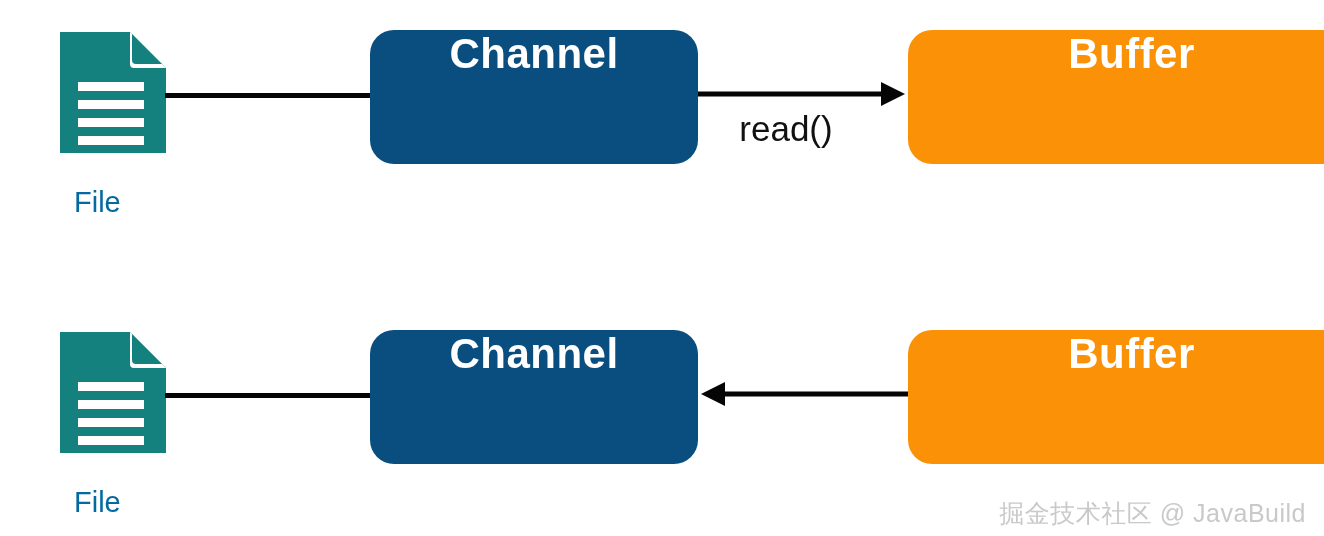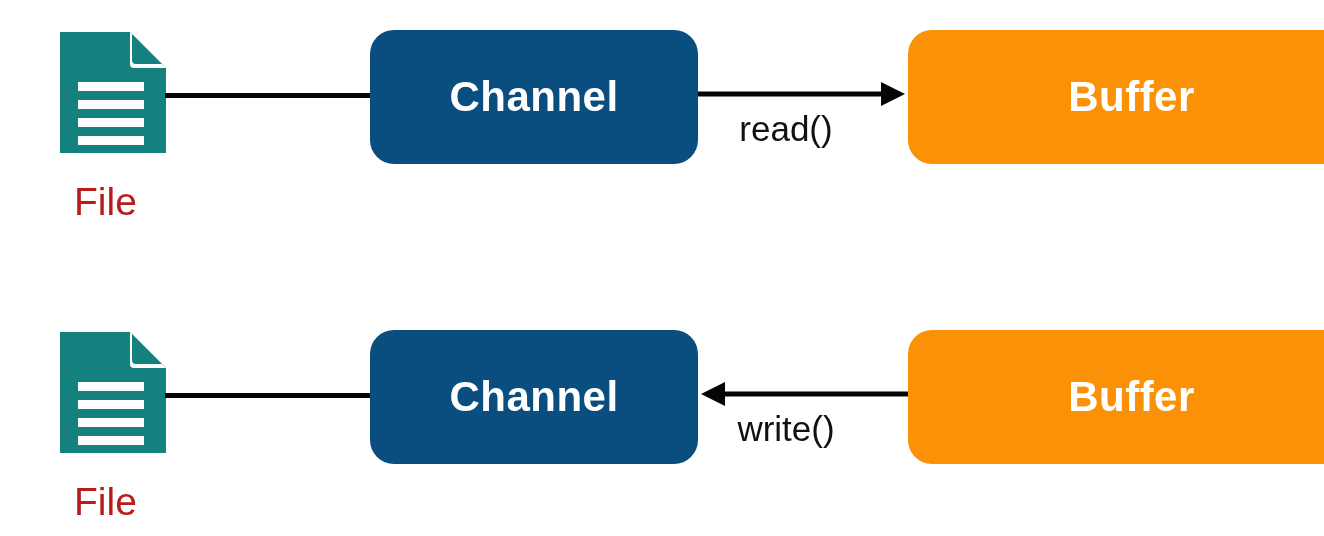--- a/index.html
+++ b/index.html
@@ -41,22 +41,22 @@
     left: 0;
     top: 0;
     width: 110px;
     height: 125px;
   }
   .file-icon svg { display: block; }
   .file-label {
     position: absolute;
     left: 16px;
     top: 152px;
-    font-size: 39px;
-    color: #b91c1c;
+    font-size: 29px;
+    color: #0369a1;
     letter-spacing: 0px;
     line-height: 40px;
     white-space: nowrap;
     text-align: center;
   }
 
   
   .line-plain {
     position: absolute;
     height: 5px;
@@ -66,21 +66,20 @@
     left: 165px;
     top: 77px;
     width: 206px;
   }
 
   
   .node-box {
     position: absolute;
     border-radius: 24px;
     display: flex;
-    align-items: center;
     justify-content: center;
     color: #ffffff;
     font-weight: bold;
     font-size: 42px;
     letter-spacing: 0.5px;
   }
   .box-channel {
     left: 370px;
     top: 14px;
     width: 328px;
@@ -191,21 +190,21 @@
     <div class="node-box box-channel">
       <span>Channel</span>
     </div>
 
     <div class="arrow-wrap">
       <svg width="210" height="40" viewBox="0 0 210 40">
         <line x1="25" y1="18" x2="210" y2="18" stroke="#050505" stroke-width="5"></line>
         <path d="M27 6 L3 18 L27 30 Z" fill="#050505"></path>
       </svg>
     </div>
-    <div class="op-label">write()</div>
 
     <div class="node-box box-buffer">
       <span>Buffer</span>
     </div>
   </div>
 
+  <div class="watermark">掘金技术社区 @ JavaBuild</div>
 
 </div>
 
 </body></html>

